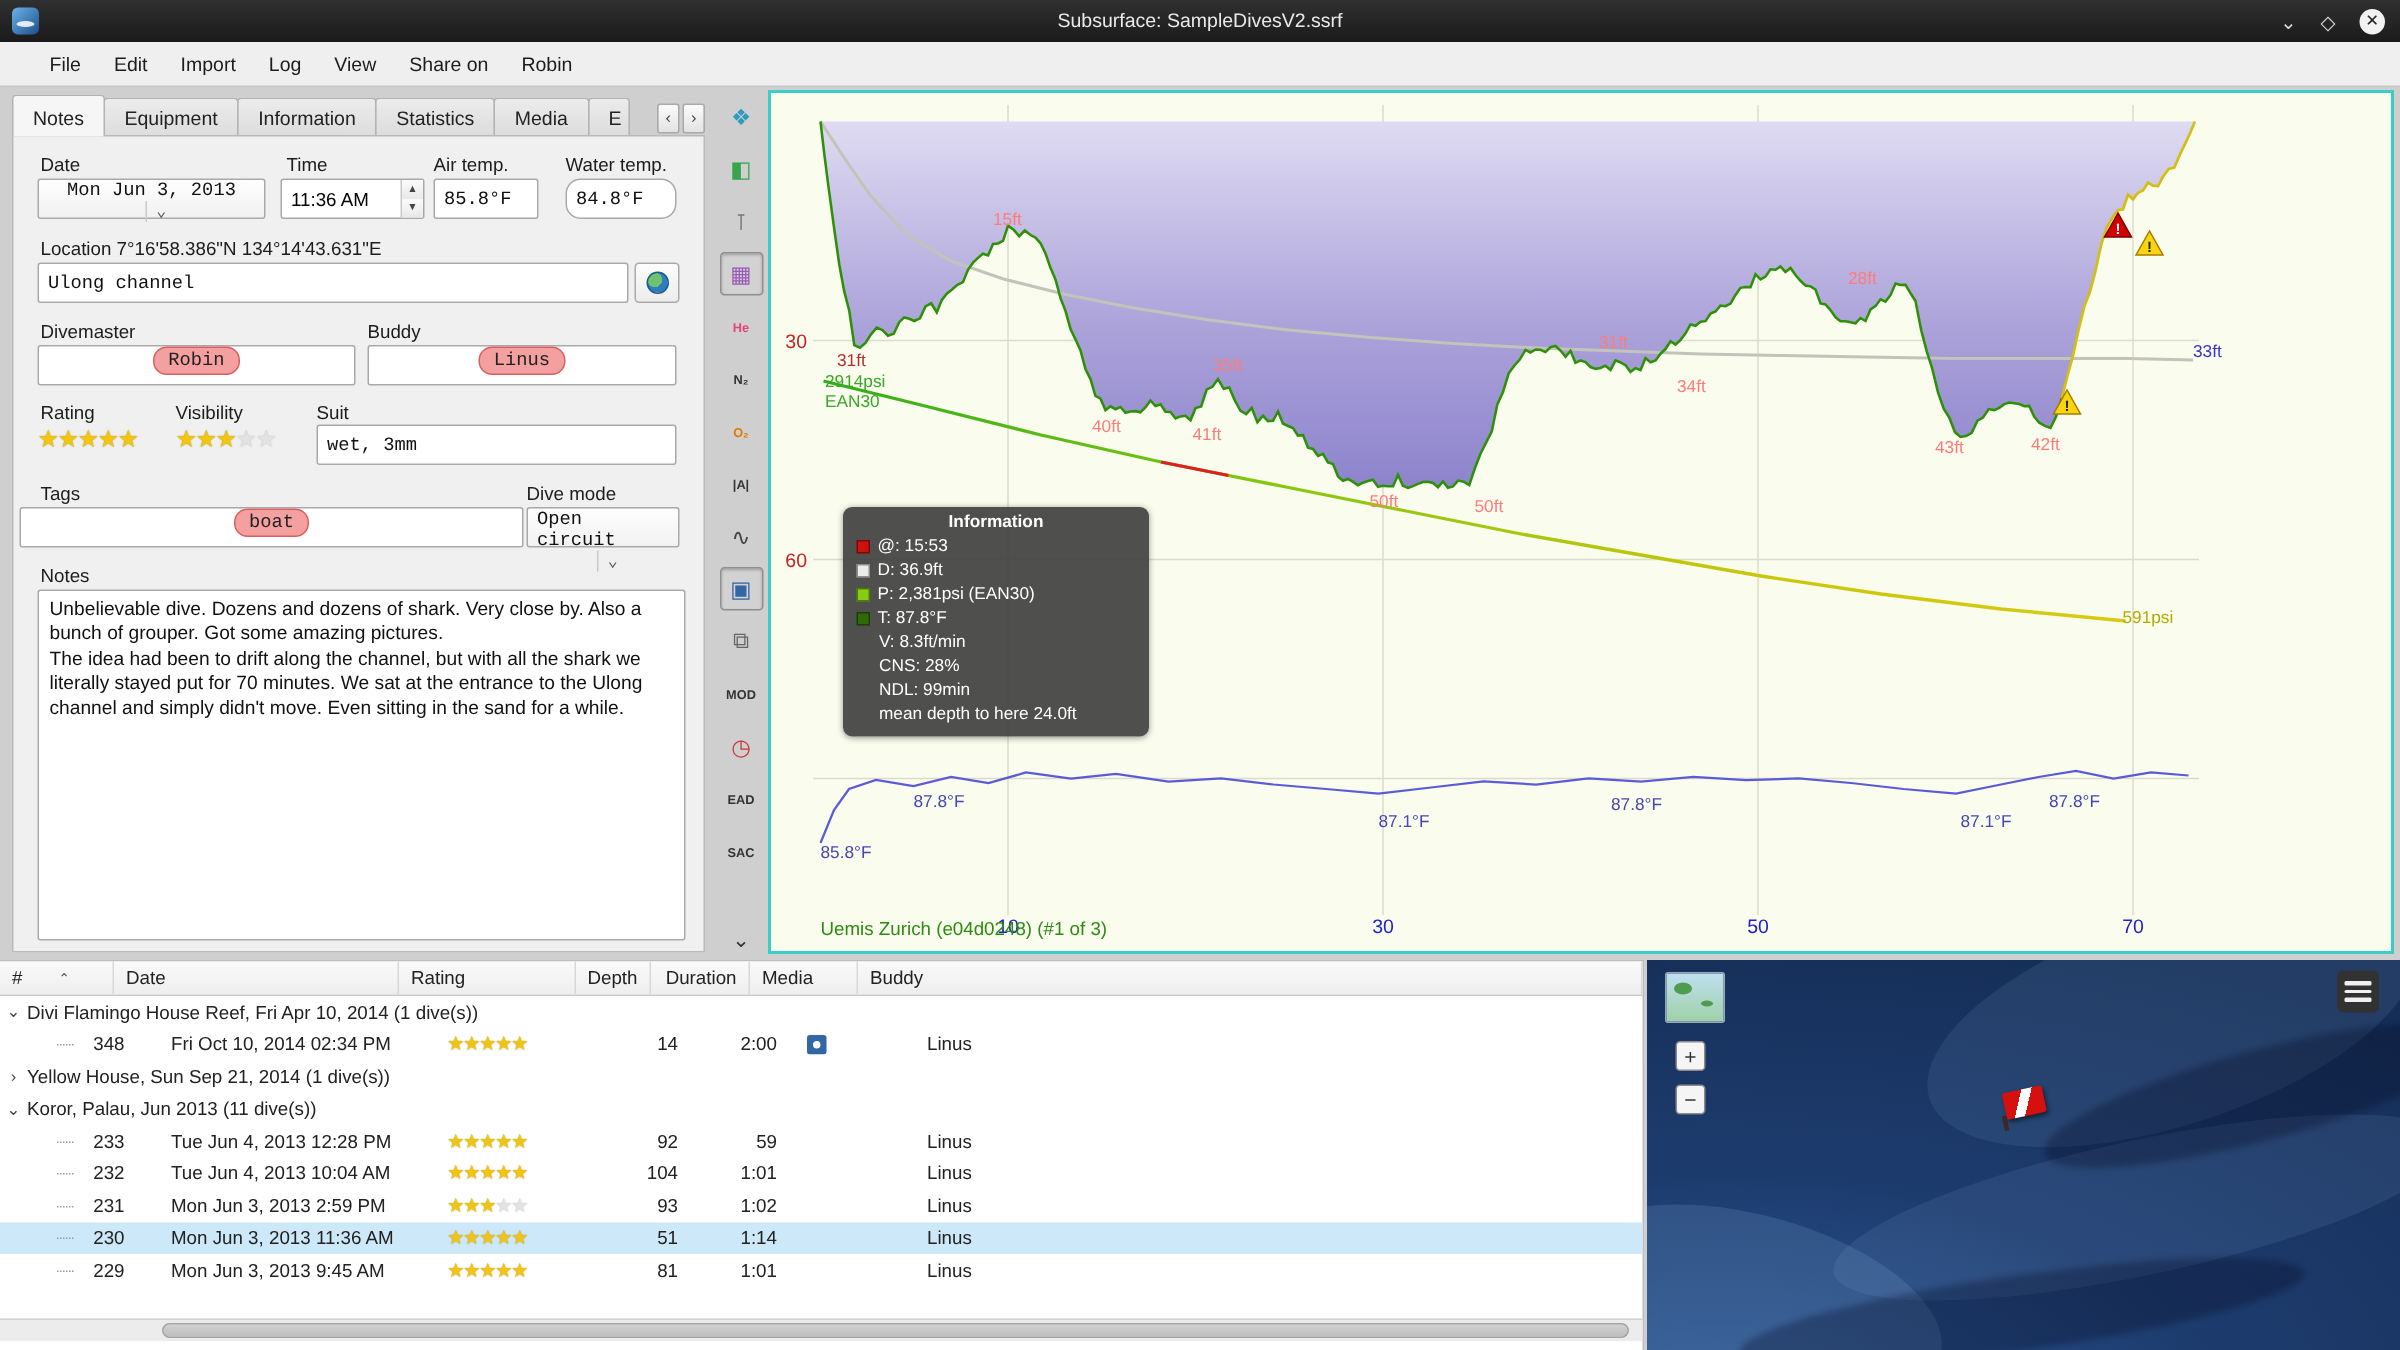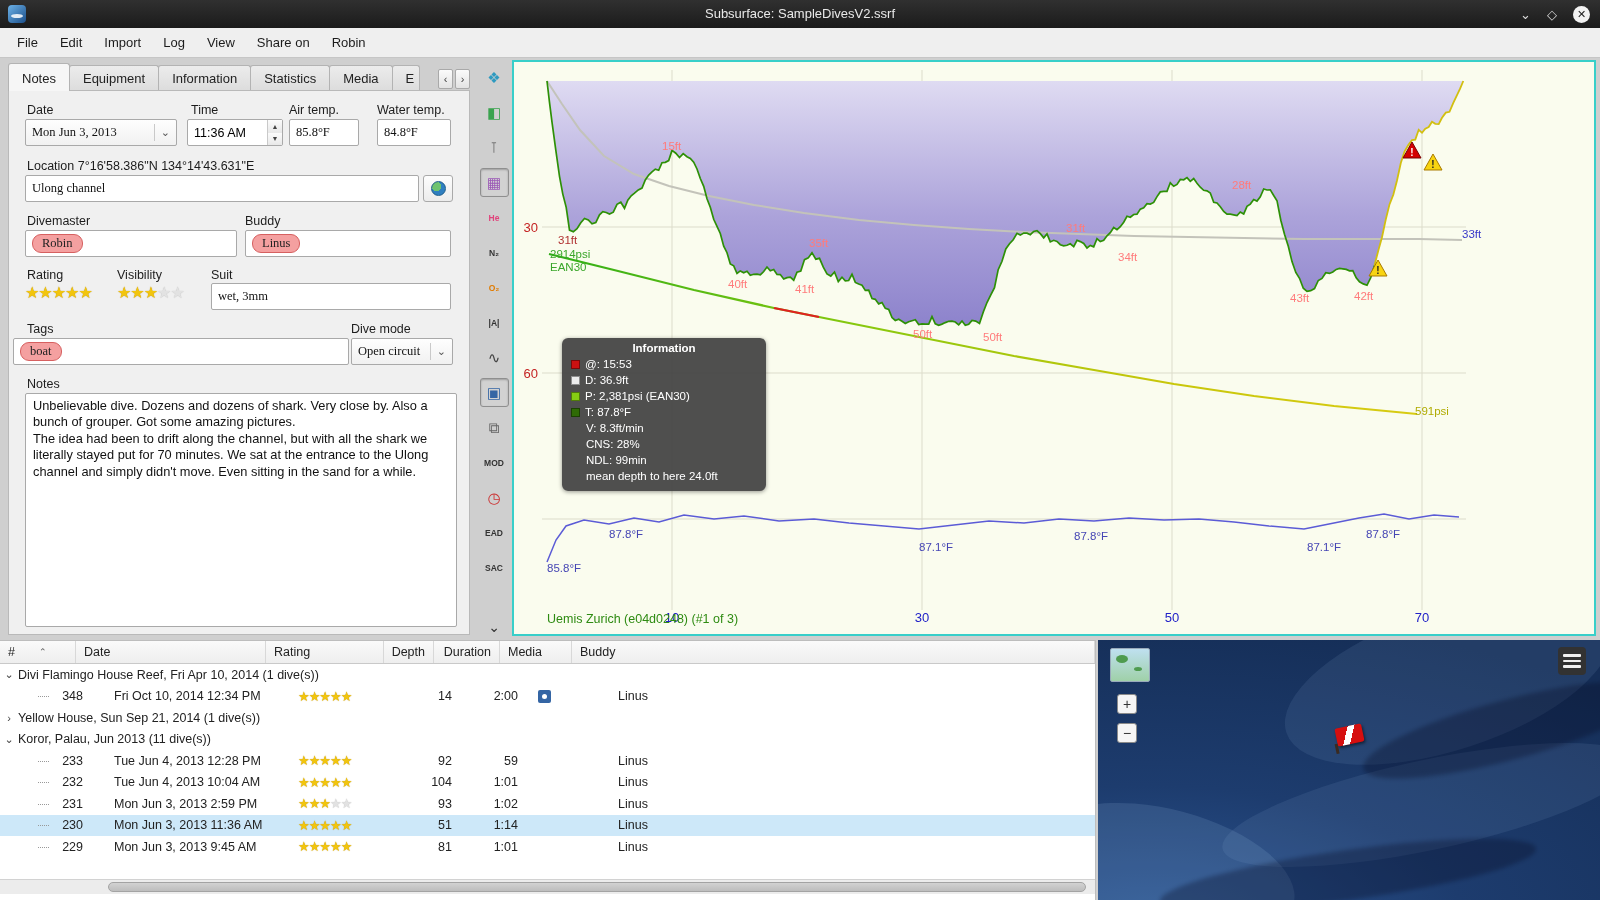--- a/index.html
+++ b/index.html
@@ -9,33 +9,33 @@
 
 .titlebar{position:absolute;left:0;top:0;width:1600px;height:28px;background:linear-gradient(#303030,#1b1b1b);}
 .app-icon{position:absolute;left:8px;top:5px;width:18px;height:18px;border-radius:4px;background:linear-gradient(135deg,#6cb2e8,#1c4f8a);}
 .app-icon:after{content:"";position:absolute;left:3px;top:9px;width:12px;height:4px;border-radius:50%;background:rgba(255,255,255,.85);}
 .win-title{position:absolute;left:0;right:0;top:6px;text-align:center;color:#e9e9e9;font-size:13px;}
 .win-controls{position:absolute;right:10px;top:0;height:28px;display:flex;gap:16px;align-items:center;}
 .wc{color:#dcdcdc;font-size:13px;line-height:1;cursor:default;}
 .wc-close{width:17px;height:17px;border-radius:50%;background:#f2f2f2;color:#222;font-size:11px;display:flex;align-items:center;justify-content:center;font-weight:bold;}
 
 
-.menubar{position:absolute;left:0;top:28px;width:1600px;height:30px;background:#efefef;border-bottom:1px solid #c6c6c6;display:flex;align-items:center;padding-left:6px;}
+.menubar{position:absolute;left:0;top:28px;width:1600px;height:30px;background:#efefef;border-bottom:1px solid #c6c6c6;display:flex;align-items:center;padding-left:22px;}
 .menu-item{padding:5px 11px;font-size:13px;color:#1c1c1c;}
 
 
 .tabbar{position:absolute;left:8px;top:63px;width:462px;height:28px;display:flex;align-items:flex-end;}
 .tab{padding:5px 13px 5px 13px;background:linear-gradient(#ececec,#dcdcdc);border:1px solid #b3b3b3;border-bottom:none;font-size:13px;color:#222;margin-right:-1px;border-radius:3px 3px 0 0;white-space:nowrap;overflow:hidden;}
 .tab.active{background:#f6f6f6;padding-top:7px;position:relative;z-index:2;}
 .tab-scroll{position:absolute;right:0;bottom:2px;display:flex;gap:2px;}
 .tsbtn{width:15px;height:20px;border:1px solid #a9a9a9;background:linear-gradient(#fbfbfb,#e3e3e3);font-size:11px;color:#444;display:flex;align-items:center;justify-content:center;border-radius:2px;}
 .panel-body{position:absolute;left:8px;top:90px;width:462px;height:545px;background:#f0f0f0;border:1px solid #b9b9b9;}
 
 .flabel{position:absolute;font-size:12.5px;color:#1c1c1c;}
-.field,.combo,input.tfield{position:absolute;height:27px;background:#fff;border:1px solid #a9a9a9;border-radius:2px;font-size:12.5px;padding:0 6px;color:#111;font-family:Liberation Serif, serif;}
+.field,.combo,input.tfield{position:absolute;height:27px;background:#fff;border:1px solid #a9a9a9;border-radius:2px;font-size:12.5px;padding:0 6px;color:#111;font-family:Liberation Mono, monospace;flex-direction:column;}
 .field{display:flex;align-items:center;}
 .combo{display:flex;align-items:center;justify-content:space-between;background:linear-gradient(#fefefe,#f1f1f1);}
 .combo .arr{color:#555;font-size:11px;margin-left:6px;border-left:1px solid #c9c9c9;padding-left:6px;height:17px;display:flex;align-items:center;}
 .spinwrap{position:absolute;}
 .spinwrap input{width:100%;height:27px;border:1px solid #a9a9a9;border-radius:2px;padding:0 18px 0 6px;font-size:12.5px;font-family:inherit;}
 .spinbtns{position:absolute;right:1px;top:1px;width:15px;height:25px;display:flex;flex-direction:column;border-left:1px solid #c9c9c9;}
 .spinbtns div{flex:1;font-size:7px;color:#444;display:flex;align-items:center;justify-content:center;background:linear-gradient(#fbfbfb,#e8e8e8);}
 .chip{display:inline-block;background:#f4a0a0;border:1px solid #d66060;border-radius:9px;padding:0 9px;font-size:12.5px;line-height:17px;color:#222;}
 .globe-btn{position:absolute;width:30px;height:27px;border:1px solid #a9a9a9;border-radius:3px;background:linear-gradient(#fdfdfd,#ececec);display:flex;align-items:center;justify-content:center;}
 .globe{width:15px;height:15px;border-radius:50%;background:radial-gradient(circle at 35% 35%,#6fc36f 0 40%,#2f7fc0 41% 100%);border:1px solid #1c5c8a;}
@@ -143,21 +143,21 @@
       <span class="arr">⌄</span>
   </div>
   <div class="spinwrap" style="left:178px;top:28px;width:96px">
     <input value="11:36 AM" style="">
     <div class="spinbtns">
         <div>▲</div>
         <div>▼</div>
       </div>
   </div>
   <input class="tfield" style="left: 280px; top: 28px; width: 70px;" value="85.8°F">
-  <input class="tfield" style="left: 368px; top: 28px; width: 74px;" value="84.8°F">
+  <input class="tfield" style="left: 368px; top: 28px; width: 74px; border-radius: 10px;" value="84.8°F">
 
   <div class="flabel" style="left:18px;top:68px">Location 7°16'58.386"N 134°14'43.631"E</div>
   <input class="tfield" style="left: 16px; top: 84px; width: 394px;" value="Ulong channel">
   <div class="globe-btn" style="left:414px;top:84px">
       <span class="globe"></span>
     </div>
 
   <div class="flabel" style="left:18px;top:123px">Divemaster</div>
   <div class="flabel" style="left:236px;top:123px">Buddy</div>
   <div class="field" style="left:16px;top:139px;width:212px">
@@ -296,21 +296,21 @@
       <div>Media</div>
       <div>Buddy</div>
     </div>
   <div class="dl-body" id="dl-body">
       <div class="trip-row">
         <span class="trip-caret">⌄</span>
         <span>Divi Flamingo House Reef, Fri Apr 10, 2014 (1 dive(s))</span>
       </div>
       <div class="dl-row">
         <div class="cell num-c"><span class="tree-dash"></span><span class="dl-num">348</span></div>
-        <div class="cell" style="padding-left: 10px;">Fri Oct 10, 2014 12:34 PM</div>
+        <div class="cell" style="padding-left: 10px;">Fri Oct 10, 2014 02:34 PM</div>
         <div class="cell dl-stars" style="padding-left: 4px;"><span class="star-f" style="font-size: 13px;">★</span><span class="star-f" style="font-size: 13px;">★</span><span class="star-f" style="font-size: 13px;">★</span><span class="star-f" style="font-size: 13px;">★</span><span class="star-f" style="font-size: 13px;">★</span></div>
         <div class="cell r">14</div>
         <div class="cell r">2:00</div>
         <div class="cell">
           <div class="media-ico"></div>
         </div>
         <div class="cell buddy">Linus</div>
       </div>
       <div class="trip-row">
         <span class="trip-caret">›</span>

